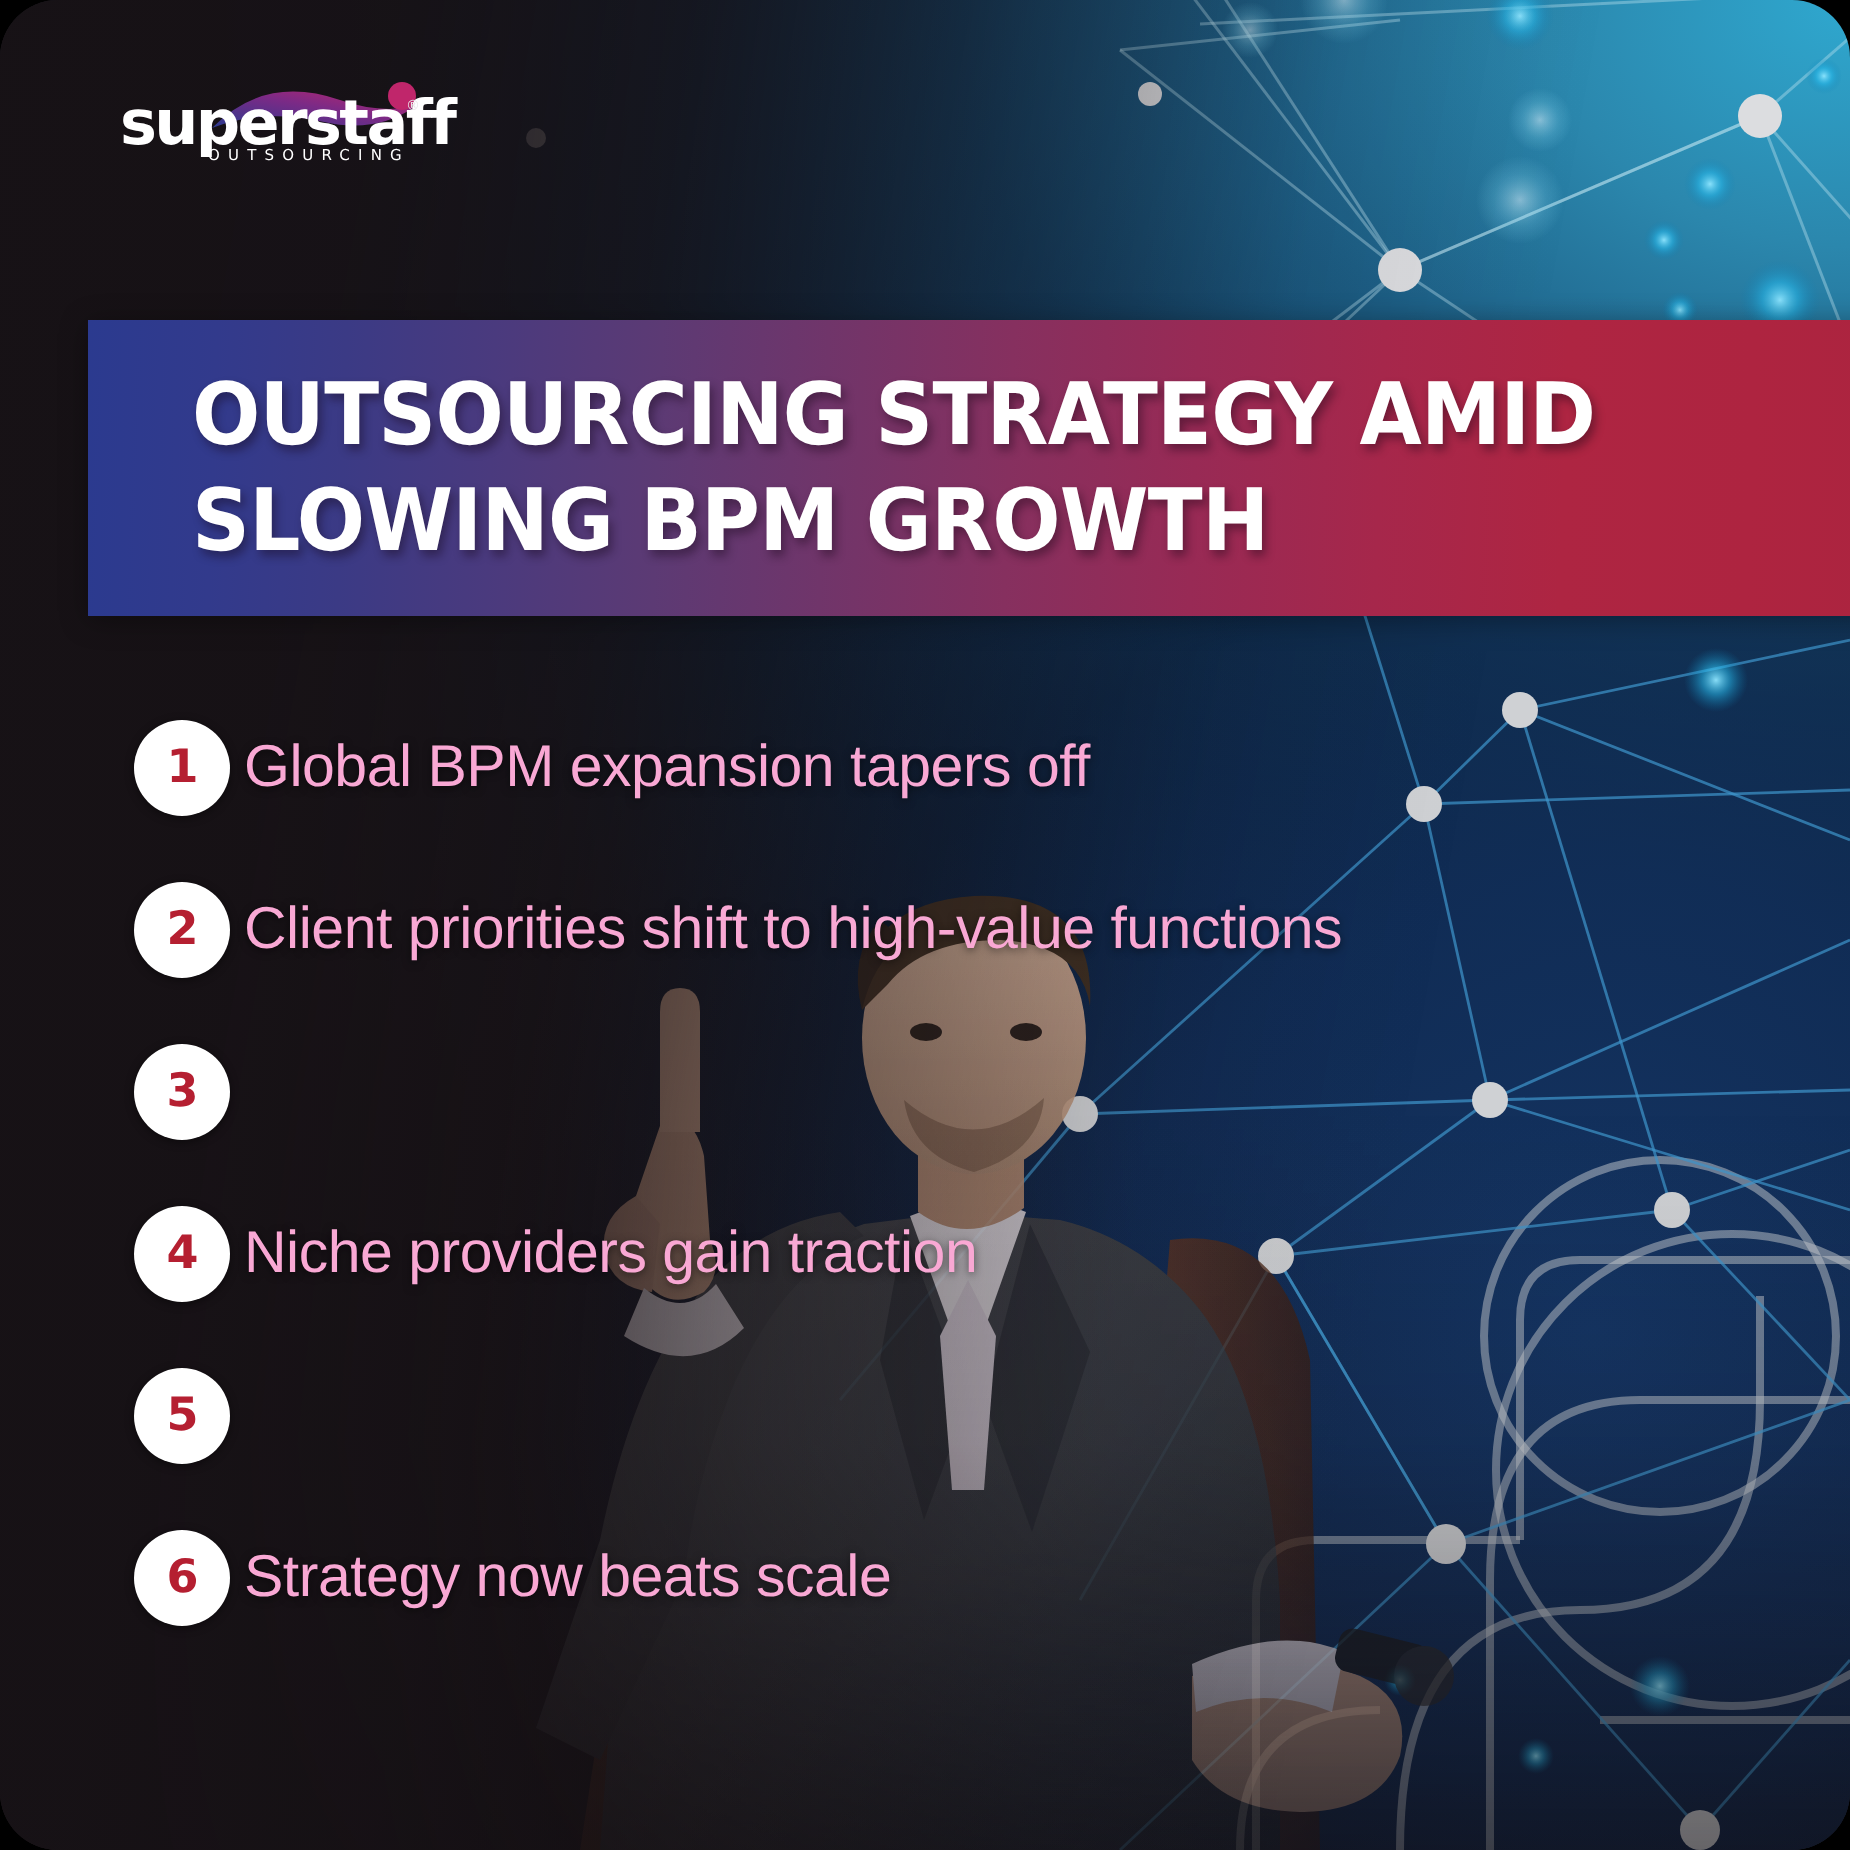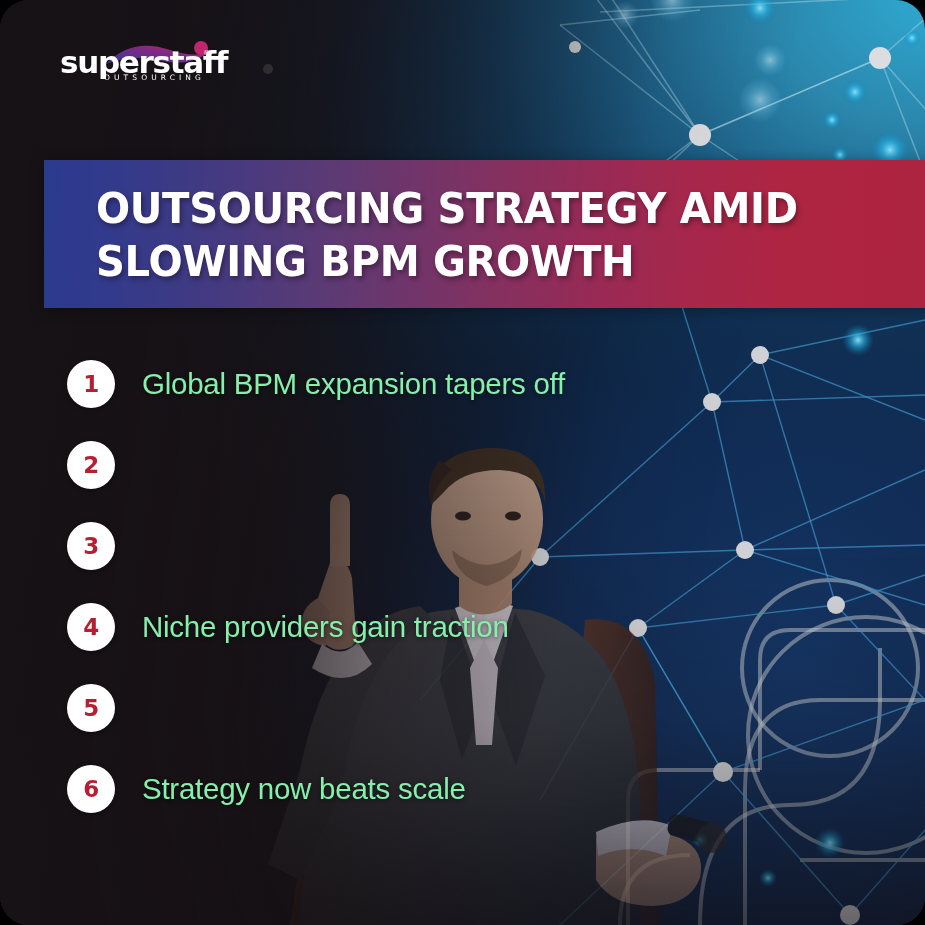--- a/index.html
+++ b/index.html
@@ -181,26 +181,26 @@
     align-items: center;
     justify-content: center;
     font-family: "DejaVu Sans", sans-serif;
     font-weight: 700;
     font-size: 23px;
     color: #b51f31;
     box-shadow: 0 1px 5px rgba(0,0,0,0.45);
     letter-spacing: -0.5px;
   }
   .item-text {
-    margin-left: 27px;
+    margin-left: 7px;
     font-family: "Liberation Sans", sans-serif;
     font-weight: 400;
     font-size: 29.5px;
     line-height: 1.15;
-    color: #86efac;
+    color: #f9a8d4;
     letter-spacing: -0.25px;
     text-shadow: 0 1px 4px rgba(0,0,0,0.55);
     white-space: nowrap;
   }
 </style>
 </head>
 <body>
 
 <div class="poster">
 
@@ -410,20 +410,21 @@
 SLOWING BPM GROWTH</h1>
   </div>
 
   <ul class="list">
     <li class="list-item">
       <span class="badge">1</span>
       <span class="item-text">Global BPM expansion tapers off</span>
     </li>
     <li class="list-item">
       <span class="badge">2</span>
+      <span class="item-text">Client priorities shift to high-value functions</span>
     </li>
     <li class="list-item">
       <span class="badge">3</span>
     </li>
     <li class="list-item">
       <span class="badge">4</span>
       <span class="item-text">Niche providers gain traction</span>
     </li>
     <li class="list-item">
       <span class="badge">5</span>

